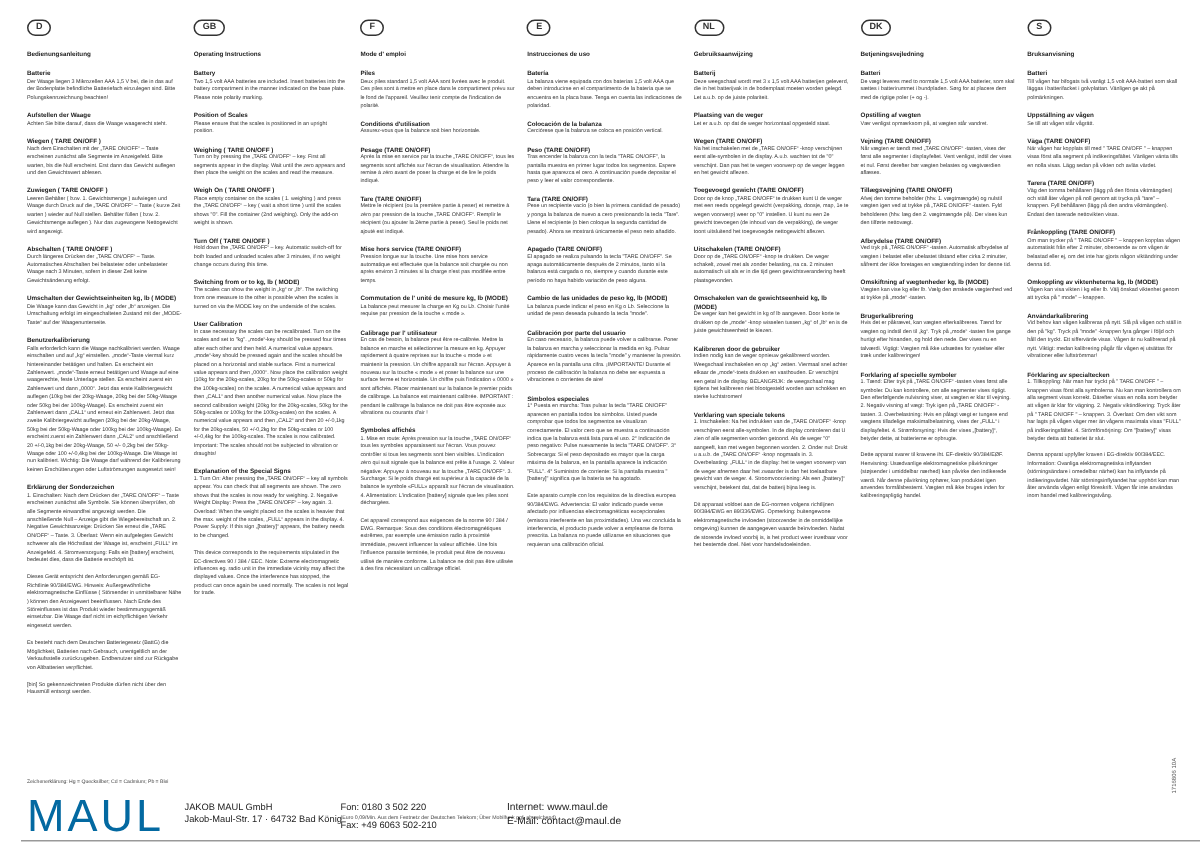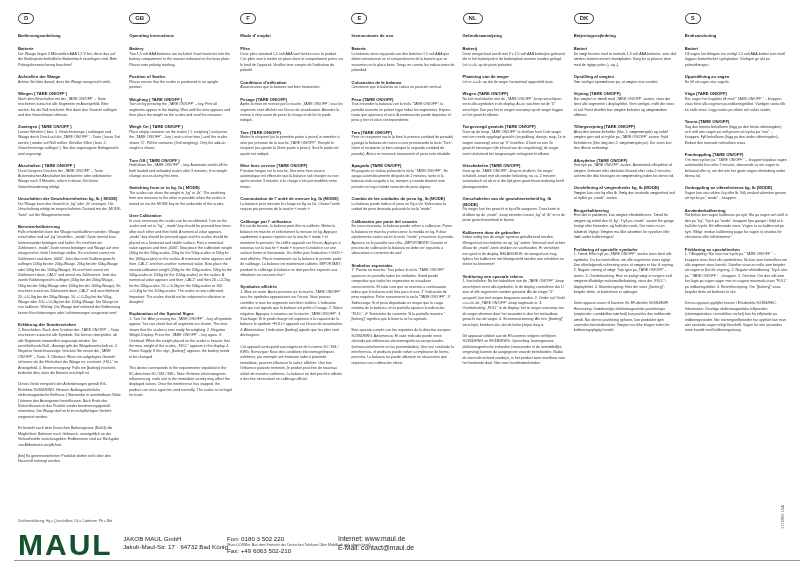--- a/index.html
+++ b/index.html
@@ -6,21 +6,21 @@
   body{width:802px;height:568px;overflow:hidden;position:relative;font-family:"Liberation Sans",sans-serif;color:#222;}
   .cols{position:absolute;left:18px;top:10px;width:770px;height:508px;display:flex;gap:8px;}
   .col{flex:1;min-width:0;font-size:3.6px;line-height:5.4px;color:#333;}
   .badge{display:inline-block;border:1px solid #333;border-radius:7px;padding:0 5px;font-size:6px;line-height:9px;font-weight:bold;margin-bottom:9px;margin-top:3px;}
   .ttl{font-weight:bold;font-size:4.2px;margin-bottom:8px;color:#222;}
   .sec{margin-bottom:6px;}
   .sec h4{margin:0;font-size:4.2px;font-weight:bold;line-height:5.6px;color:#222;}
   .sec p{margin:0;}
   .footer{position:absolute;left:0;top:519px;width:802px;height:49px;}
   .legend{position:absolute;left:18px;top:0px;font-size:3.4px;line-height:4.4px;color:#444;width:120px;}
-  .logo{position:absolute;left:18px;top:11px;font-size:30px;font-weight:bold;letter-spacing:2px;color:#14532d;line-height:30px;font-family:"Liberation Sans",sans-serif;}
+  .logo{position:absolute;left:18px;top:11px;font-size:30px;font-weight:normal;letter-spacing:2px;color:#0369a1;line-height:30px;font-family:"Liberation Sans",sans-serif;}
   .company{position:absolute;left:123px;top:16px;font-size:6.2px;line-height:8px;color:#222;}
   .phone{position:absolute;left:227px;top:16px;font-size:6.2px;line-height:7.5px;color:#222;}
   .phone .small{font-size:3.5px;line-height:4.2px;color:#444;}
   .web{position:absolute;left:338px;top:16px;font-size:6.8px;line-height:8.5px;color:#222;}
   .code{position:absolute;left:780px;top:10px;font-size:4px;color:#555;transform:rotate(-90deg);transform-origin:left top;white-space:nowrap;}
   .rule{position:absolute;left:14px;top:41px;width:786px;height:1px;background:#999;}
 </style>
 </head>
 <body>
 

